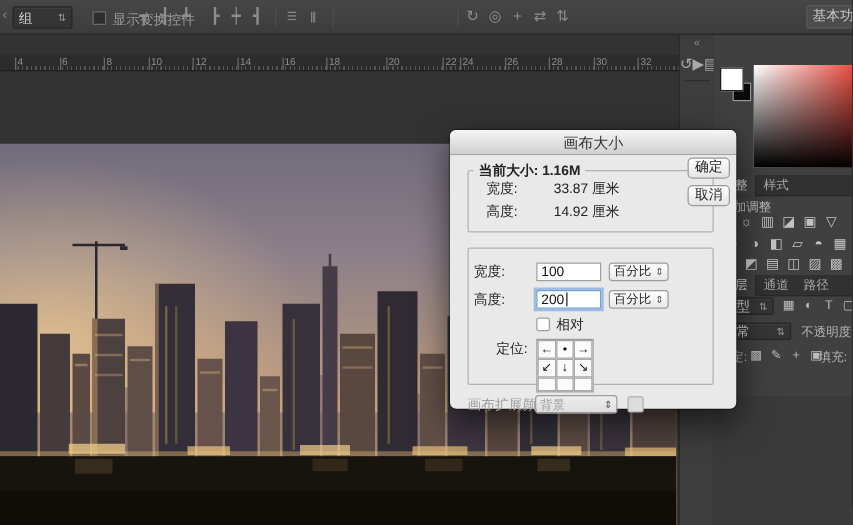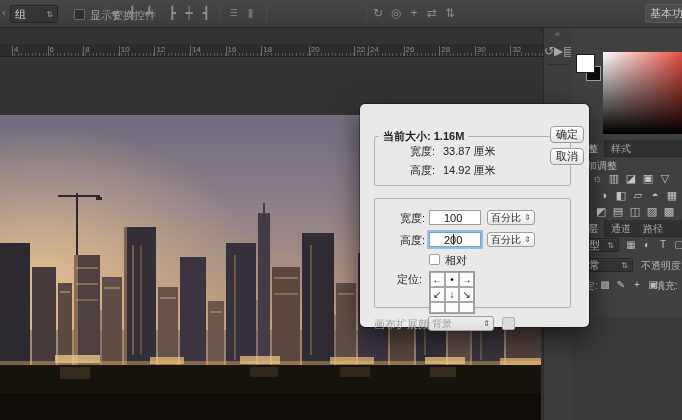--- a/index.html
+++ b/index.html
@@ -110,24 +110,24 @@
     font-size:11px; color:#222; }
   #dlg-title { height:20px; border-radius:5px 5px 0 0;
     background:linear-gradient(180deg,#f6f6f6,#cfcfcf); border-bottom:1px solid #a2a2a2;
     text-align:center; line-height:20px; font-size:12px; color:#333; }
   .fieldset { position:absolute; left:14px; width:197px; border:1px solid #b2b2b2; border-radius:2px; }
   #fs-current { top:32px; height:50px; }
   #fs-new { top:94px; height:110px; }
   .legend { position:absolute; top:-8px; left:4px; background:#e9e9e9; padding:0 4px;
     font-weight:bold; font-size:11px; color:#222; white-space:nowrap; }
   .drow { position:absolute; height:15px; line-height:15px; white-space:nowrap; }
-  .dlabel { position:absolute; text-align:right; width:46px; }
+  .dlabel { position:absolute; text-align:left; width:46px; }
   .dvalue { position:absolute; left:56px;text-align:right; }
   .dlg-input { position:absolute; height:15px; width:52px; border:1px solid #9e9e9e; background:#fff;
-    font-size:11px; padding:0 14px; font-family:"Liberation Sans","DejaVu Sans",sans-serif; color:#111; }
+    font-size:11px; padding:0 3px; font-family:"Liberation Sans","DejaVu Sans",sans-serif; color:#111; }
   .dlg-input.focused { border:1px solid #6ea3d8; box-shadow:0 0 0 2px rgba(100,150,215,.55); }
   .mac-select { position:absolute; height:15px; background:linear-gradient(180deg,#ffffff,#e8e8e8);
     border:1px solid #9e9e9e; border-radius:3px; display:flex; align-items:center; padding:0 3px;
     font-size:10px; color:#222; }
   .mac-select .arrows { margin-left:auto; font-size:8px; color:#555; }
   .dlg-checkbox { position:absolute; width:11px; height:11px; background:#fff; border:1px solid #9e9e9e;
     border-radius:2px; }
   #anchor-grid { position:absolute; left:54px; top:136px; width:46px; height:43px;
     display:grid; grid-template-columns:repeat(3,1fr); grid-template-rows:repeat(3,1fr);
     border:1px solid #9a9a9a; background:#fbfbfb; }
@@ -343,20 +343,21 @@
           <span class="icon">✎</span>
           <span class="icon">+</span>
           <span class="icon">▣</span>
         </div>
       <span id="fill-label" class="p-label">填充:</span>
     </div>
     <div id="layers-rest"></div>
   </div>
 
   <div id="dialog">
+    <div id="dlg-title">画布大小</div>
 
     <div id="fs-current" class="fieldset">
       <span class="legend">当前大小: 1.16M</span>
       <div class="drow" style="left:0;top:7px;width:160px;">
         <span class="dlabel" style="left:14px;">宽度:</span>
         <span class="dvalue" style="left:68px;">33.87 厘米</span>
       </div>
       <div class="drow" style="left:0;top:26px;width:160px;">
         <span class="dlabel" style="left:14px;">高度:</span>
         <span class="dvalue" style="left:68px;">14.92 厘米</span>

